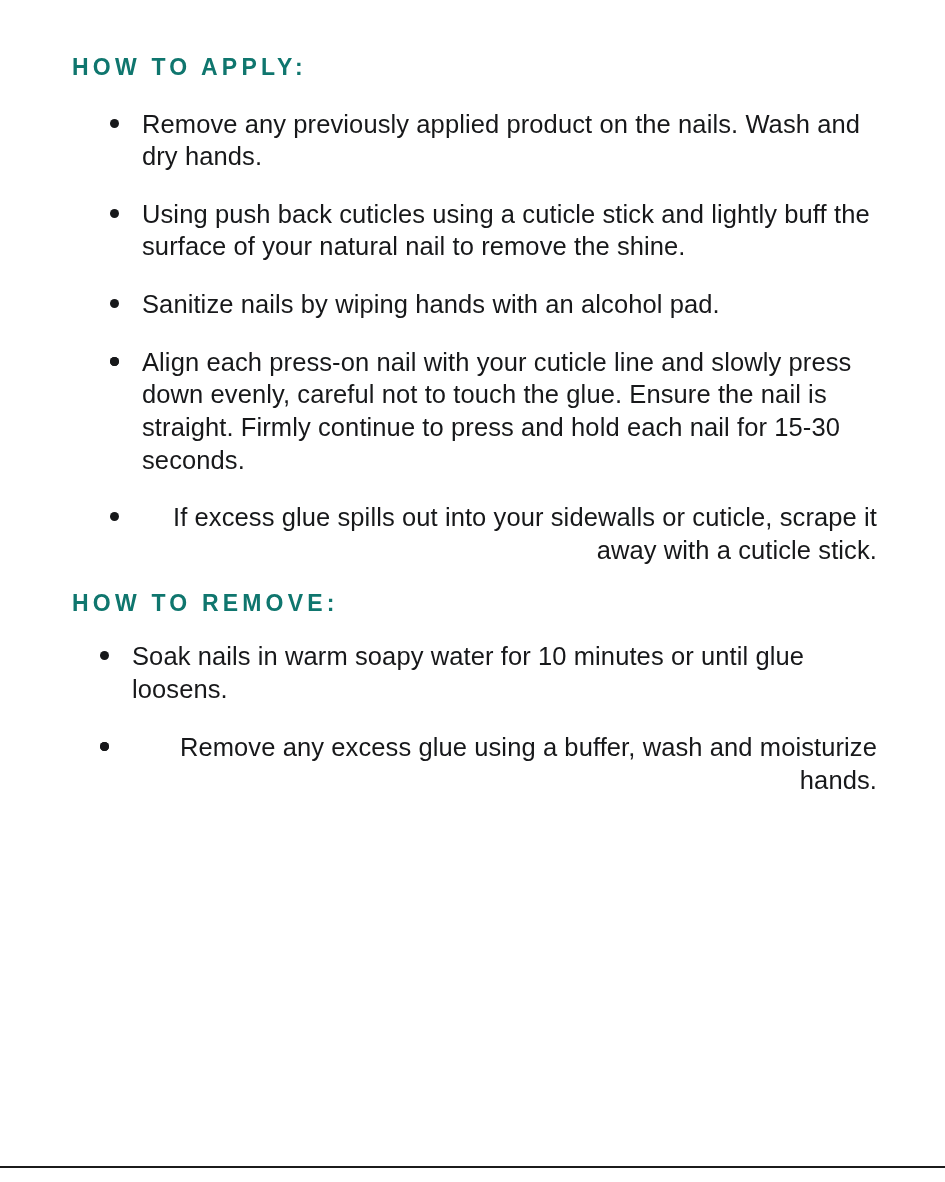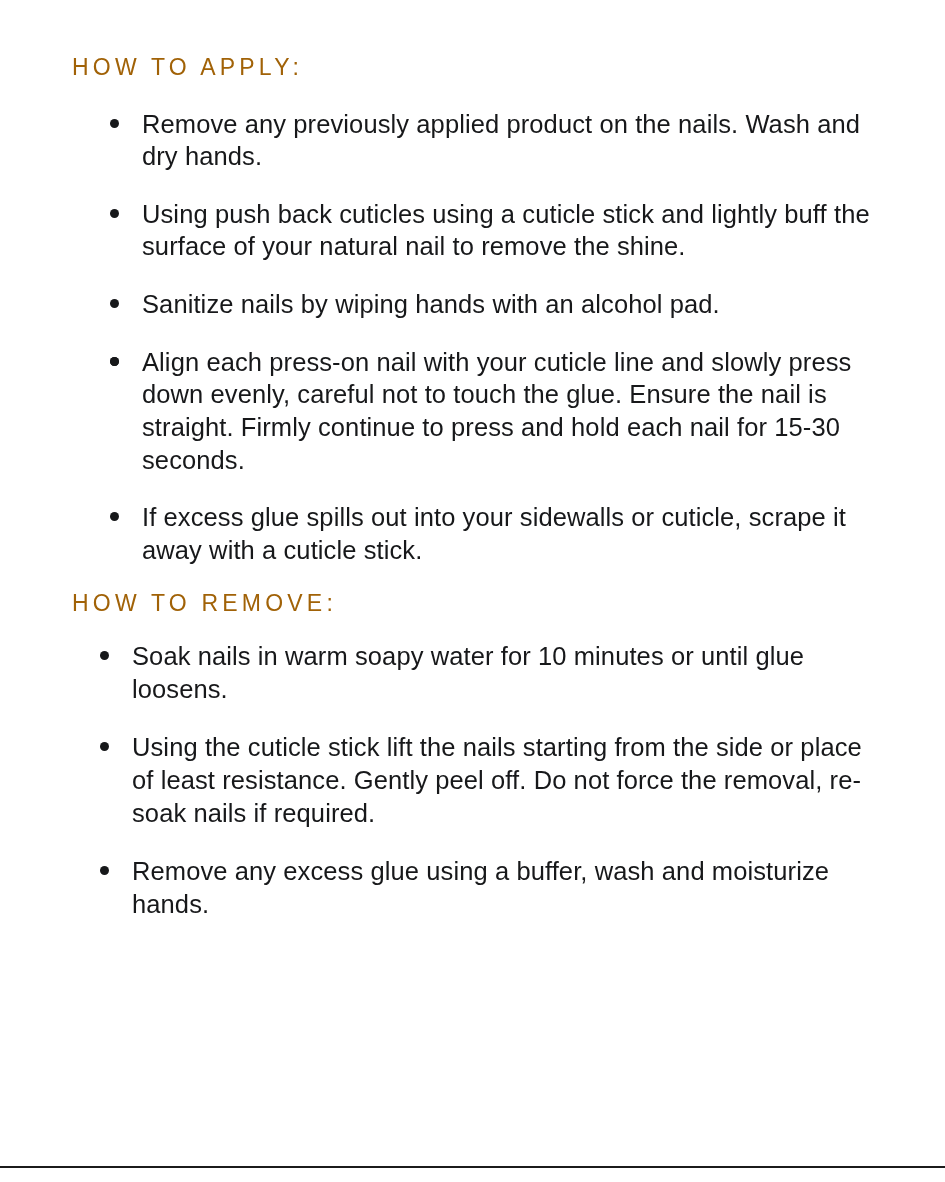--- a/index.html
+++ b/index.html
@@ -19,23 +19,23 @@
     position: absolute;
     left: 0;
     top: 0;
     width: 945px;
     height: 1182px;
     box-sizing: border-box;
     padding: 54px 60px 0 72px;
   }
   .section-heading {
     font-size: 23px;
-    font-weight: normal;
+    font-weight: bold;
     letter-spacing: 4.2px;
-    color: #a16207;
+    color: #0f766e;
     margin: 0 0 26px 0;
     line-height: 1.2;
   }
   .section-heading.second {
     margin-top: 24px;
     margin-bottom: 22px;
   }
   ul.bullets {
     list-style: none;
     margin: 8px;
@@ -49,20 +49,21 @@
     line-height: 1.28;
     color: #17181a;
     letter-spacing: 0.1px;
   }
   ul.bullets.remove li {
     padding-left: 52px;
     margin-bottom: 26px;
   }
   ul.bullets li:last-child {
     margin-bottom: 0;
+    text-align: right;
   }
   ul.bullets li .dot {
     position: absolute;
     left: 30px;
     top: 11px;
     width: 9px;
     height: 9px;
     border-radius: 50%;
     background: #17181a;
   }
@@ -113,21 +114,20 @@
 
   <h2 class="section-heading second">HOW TO REMOVE:</h2>
 
   <ul class="bullets remove">
     <li>
       <span class="dot"></span>
       <span>Soak nails in warm soapy water for 10 minutes or until glue loosens.</span>
     </li>
     <li>
       <span class="dot"></span>
-      <span>Using the cuticle stick lift the nails starting from the side or place of least resistance. Gently peel off. Do not force the removal, re-soak nails if required.</span>
     </li>
     <li>
       <span class="dot"></span>
       <span>Remove any excess glue using a buffer, wash and moisturize hands.</span>
     </li>
   </ul>
 
   <div class="bottom-rule"></div>
 </div>
 

